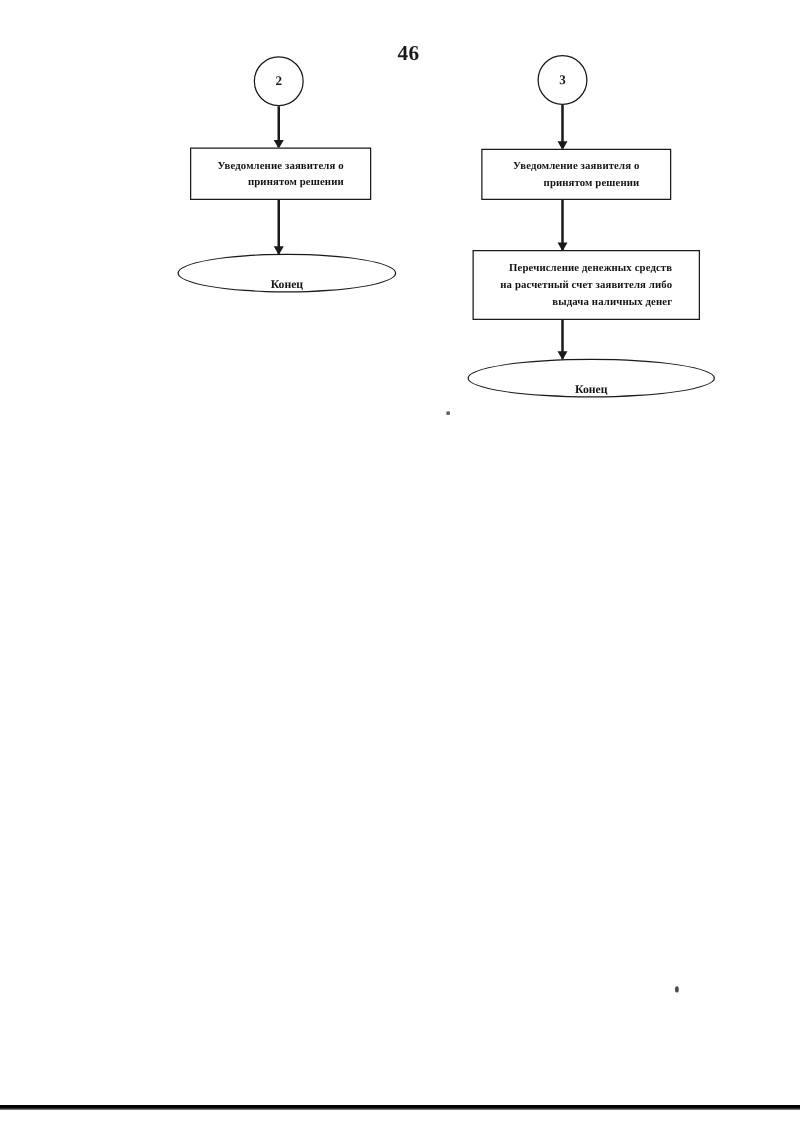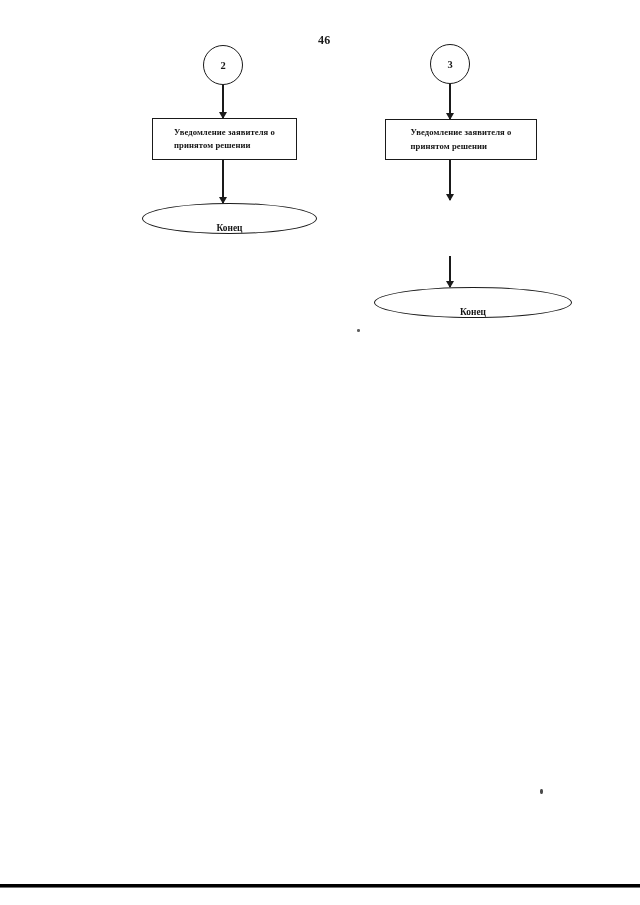--- a/index.html
+++ b/index.html
@@ -24,21 +24,21 @@
     inset: 0;
     width: 640px;
     height: 905px;
     pointer-events: none;
   }
   
   .folio {
     position: absolute;
     left: 318px;
     top: 34px;
-    font-size: 12px;
+    font-size: 17px;
     font-weight: 700;
     letter-spacing: 0.3px;
     color: #1a1a1a;
     line-height: 1;
   }
   
   .connector {
     position: absolute;
     width: 40px;
     height: 40px;
@@ -54,21 +54,21 @@
     background: #ffffff;
   }
   
   .process {
     position: absolute;
     border: 1.3px solid #1a1a1a;
     box-sizing: border-box;
     display: flex;
     align-items: center;
     justify-content: center;
-    text-align: left;
+    text-align: right;
     background: #ffffff;
     font-size: 8.6px;
     font-weight: 700;
     line-height: 1.55;
     letter-spacing: 0.1px;
     color: #141414;
     padding: 3px 6px;
   }
   .process .txt { display: block; }
   
@@ -151,20 +151,27 @@
 
   <div class="process" style="left:385px; top:119px; width:152px; height:41px;">
     <span>
       <span class="txt">Уведомление заявителя о</span>
       <span class="txt">принятом решении</span>
     </span>
   </div>
 
   <div class="arrow" style="left:449px; top:160px; height:40px;"></div>
 
+  <div class="process" style="left:378px; top:200px; width:182px; height:56px;">
+    <span>
+      <span class="txt">Перечисление денежных средств</span>
+      <span class="txt">на расчетный счет заявителя либо</span>
+      <span class="txt">выдача наличных денег</span>
+    </span>
+  </div>
 
   <div class="arrow" style="left:449px; top:256px; height:31px;"></div>
 
   <div class="terminator" style="left:374px; top:287px; width:198px; height:31px;">
     <span>Конец</span>
   </div>
 
   <div class="scan-layer">
     <div class="speck" style="left:357px; top:329px; width:3px; height:3px; opacity:.75;"></div>
     <div class="speck" style="left:540px; top:789px; width:3px; height:5px; opacity:.85;"></div>

